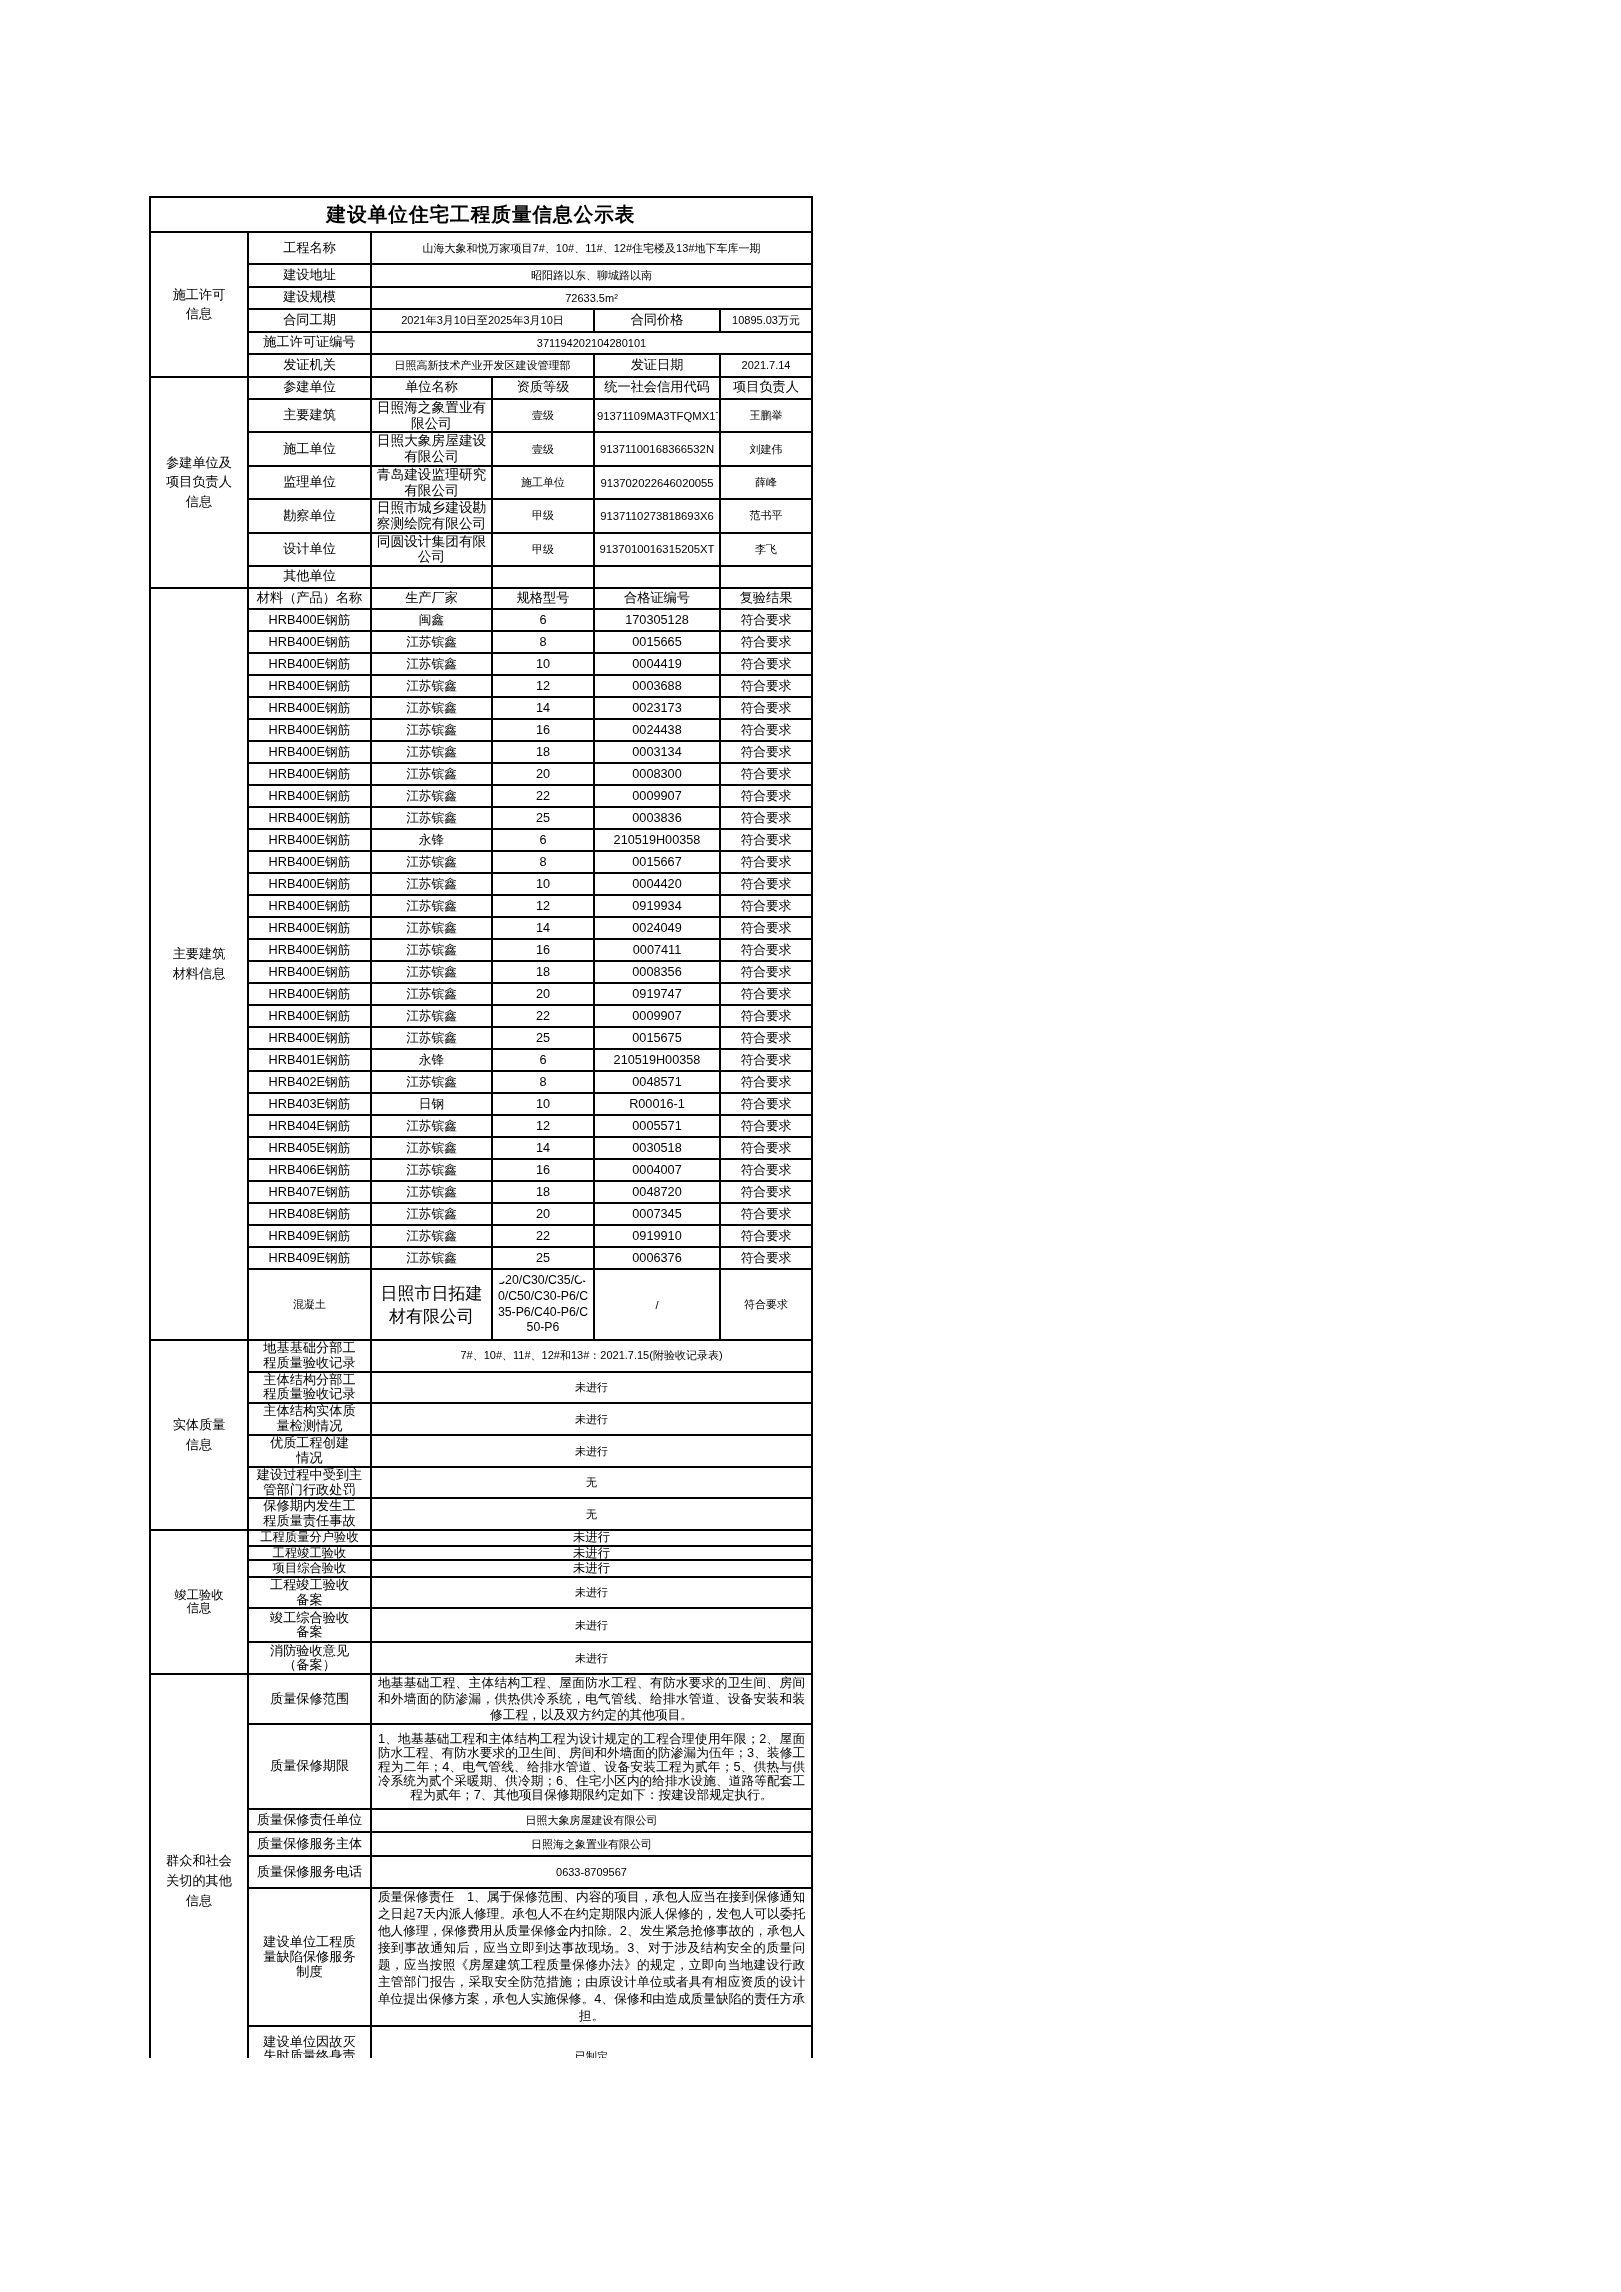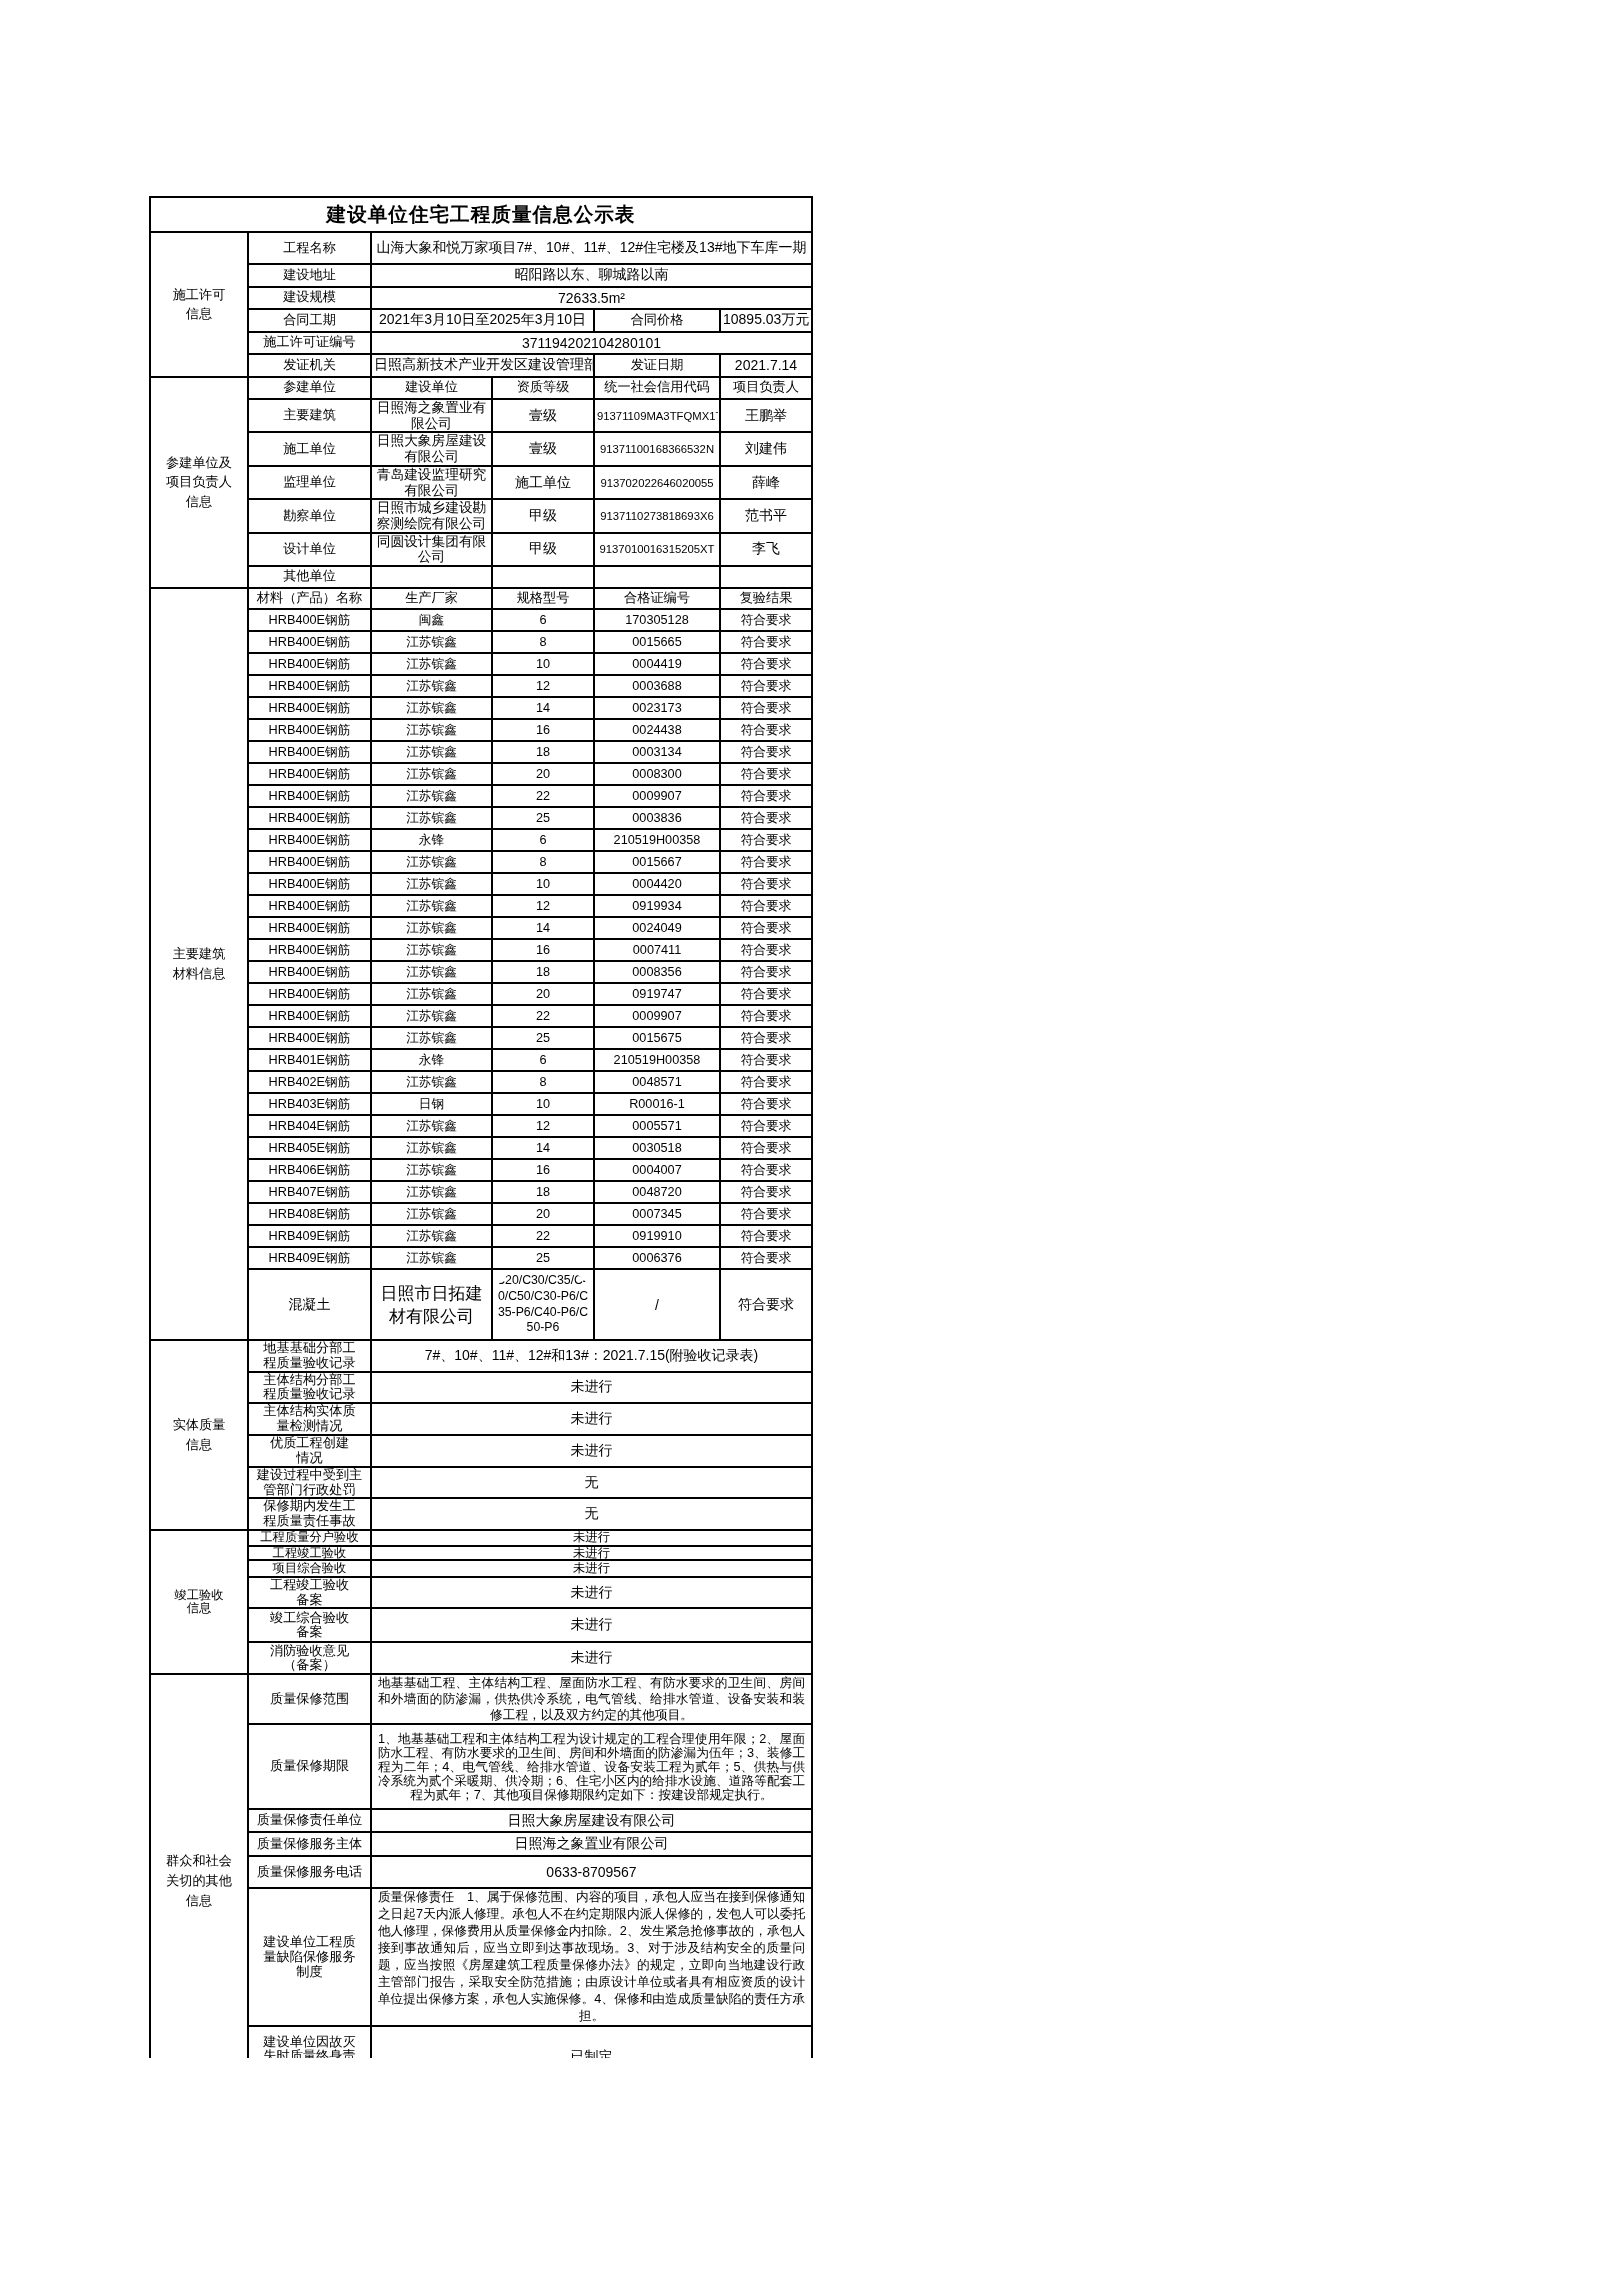--- a/index.html
+++ b/index.html
@@ -24,21 +24,21 @@
     border:2px solid #000;
     text-align:center;
     vertical-align:middle;
     padding:0 2px;
     overflow:hidden;
     word-break:break-word;
   }
   .title-cell { font-weight:bold; font-size:19.6px; letter-spacing:1px; }
   .seclabel { white-space:pre-line; font-size:13.2px; line-height:19.6px; }
   .lbl { font-size:13.2px; line-height:14.7px; white-space:pre-line; }
-  .val { font-size:14px; }
+  .val { font-size:11px; }
   .nowrap { white-space:nowrap; }
   .code { font-size:11.3px; white-space:nowrap;border-radius:14px; }
   .company { font-size:13.7px; line-height:15.7px; }
   .spec-wrap { font-size:12.3px; line-height:15.7px; word-break:break-all;border-radius:31px; }
   .para {
     font-size:12.7px;
     text-align:justify;
     text-align-last:center;
     padding:0 5.9px;
   }
@@ -100,21 +100,21 @@
         <td class="val nowrap">2021.7.14</td>
       </tr>
     </tbody>
 
     <tbody class="sec">
       <tr style="height:22.5px">
         <td rowspan="7" class="seclabel">参建单位及
 项目负责人
 信息</td>
         <td class="lbl">参建单位</td>
-        <td class="lbl">建设单位</td>
+        <td class="lbl">单位名称</td>
         <td class="lbl">资质等级</td>
         <td class="lbl">统一社会信用代码</td>
         <td class="lbl">项目负责人</td>
       </tr>
       <tr style="height:32px">
           <td class="lbl">主要建筑</td>
           <td class="company">日照海之象置业有限公司</td>
           <td class="val">壹级</td>
           <td class="code">91371109MA3TFQMX1T</td>
           <td class="val">王鹏举</td>

